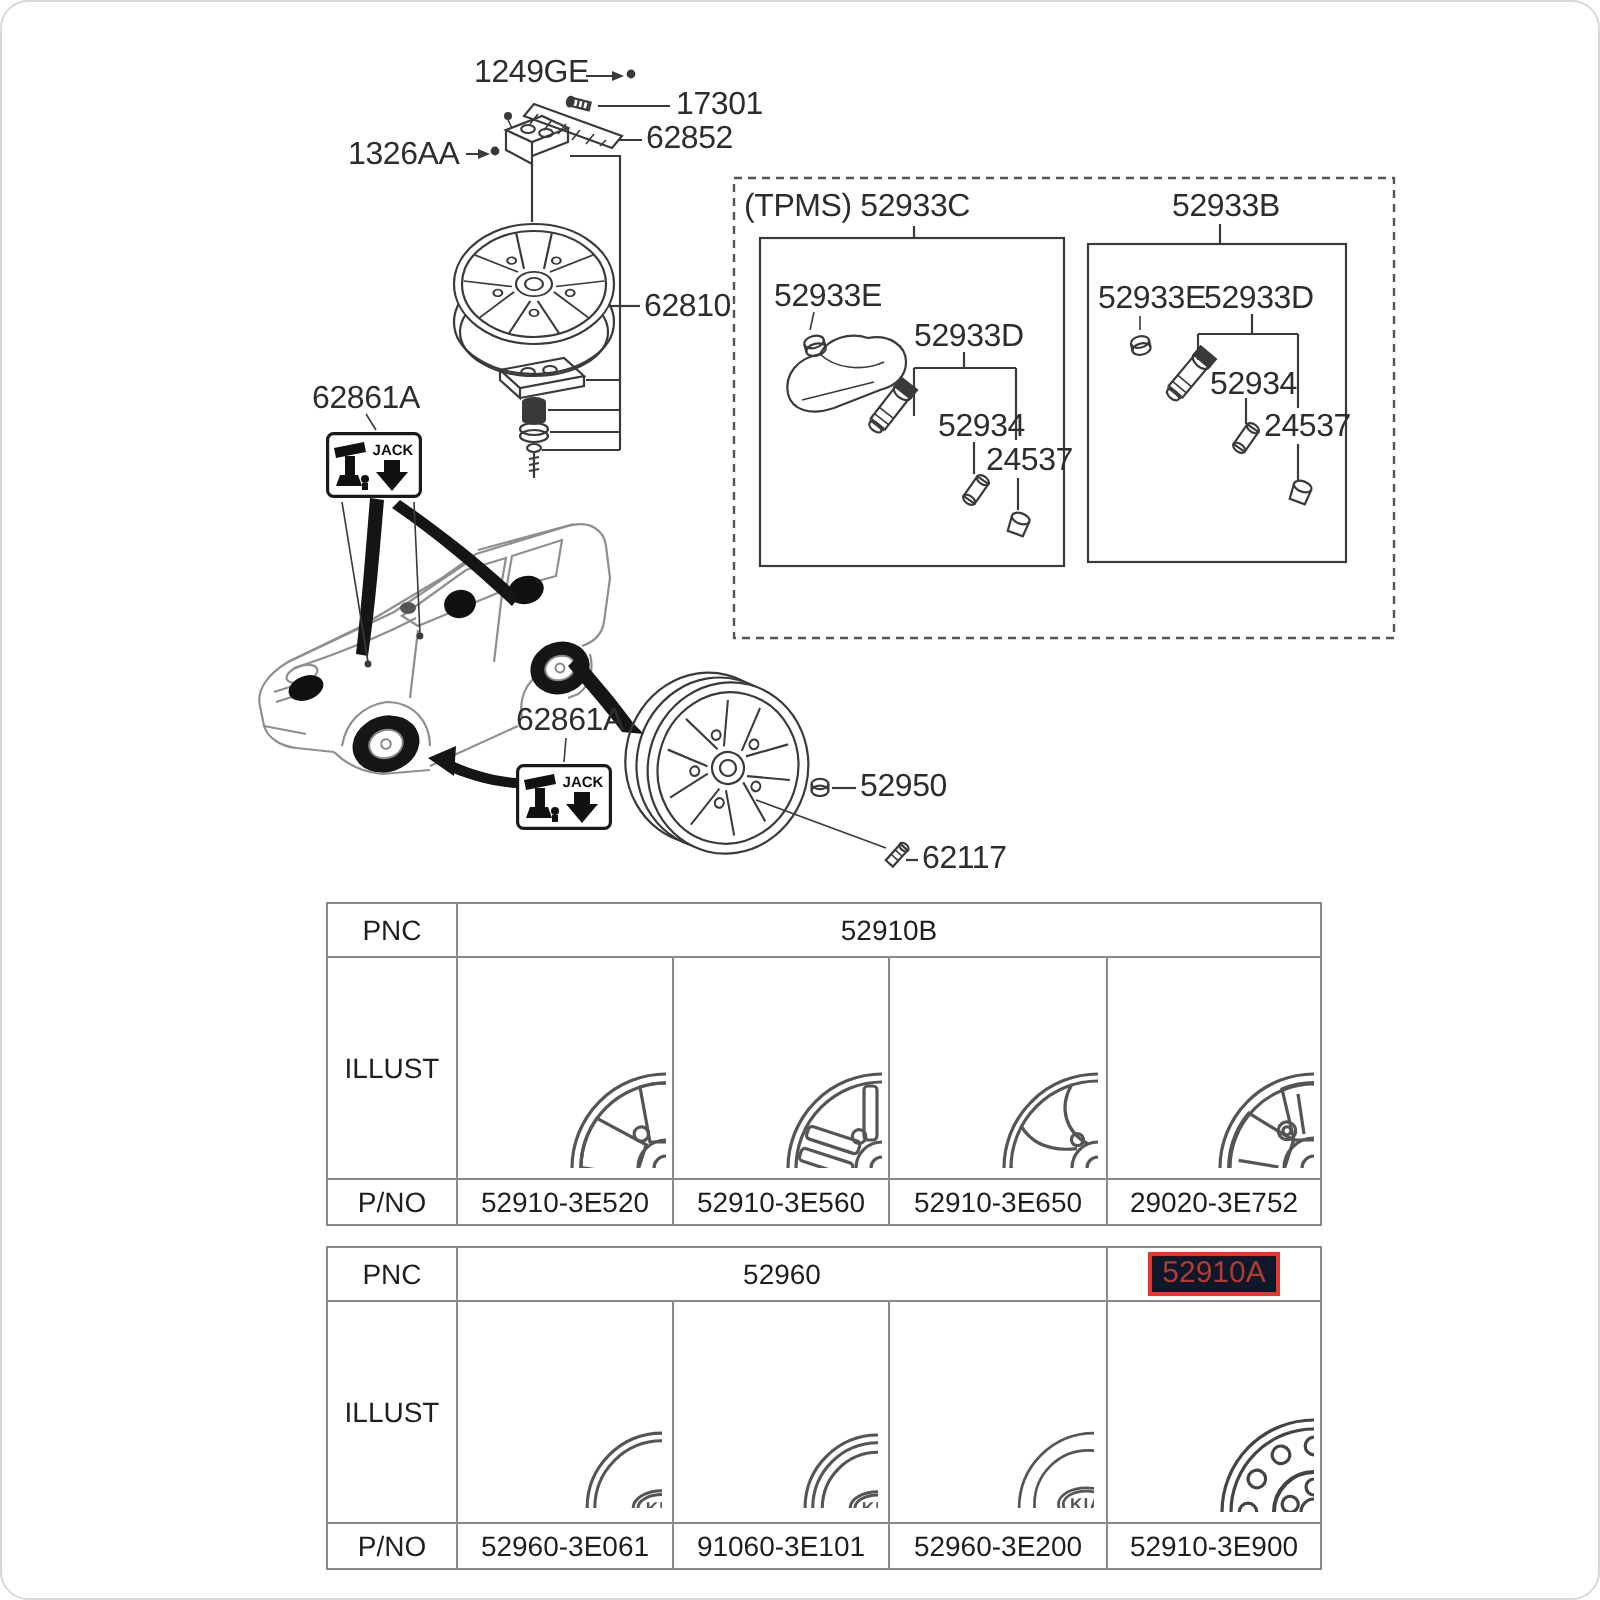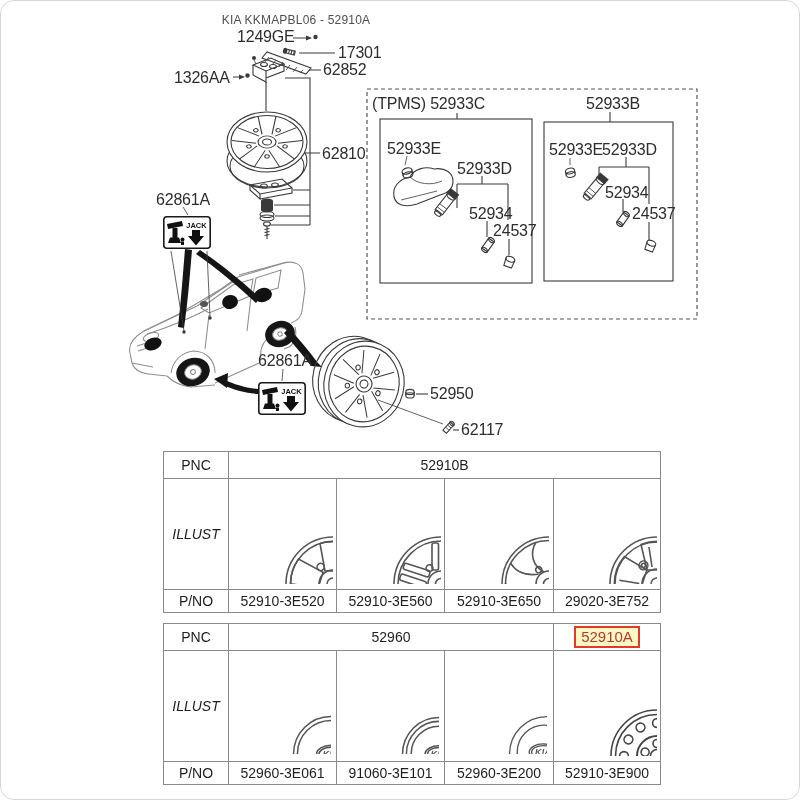--- a/index.html
+++ b/index.html
@@ -4,24 +4,24 @@
 <style>
   html,body { margin:0; padding:0; background:#fff; }
   .stage { position:relative; width:800px; height:800px; background:#fff; overflow:hidden;
            font-family:"Liberation Sans",sans-serif; border:1px solid #d8d8d8; border-radius:14px; box-sizing:border-box; }
   .art { position:absolute; left:0; top:0; }
   .plabel { position:absolute; font-size:16px; line-height:1.05; color:#2d2d2d; letter-spacing:-0.2px; white-space:nowrap; }
   .dtitle { position:absolute; left:170px; top:12px; width:250px; text-align:center; font-size:12px; color:#4f4f4f; letter-spacing:0.2px; }
   .ptable { position:absolute; border-collapse:collapse; table-layout:fixed; background:#fff;
             font-size:14px; color:#1e1e1e; text-align:center;border-radius:13px; }
   .ptable td { border:1px solid #8a8a8a; padding:0; vertical-align:middle; }
-  .r-ill td { height:110px;font-style:italic; }
+  .r-ill td { height:110px; }
   .r-pnc td { height:26px; }
   .r-pno td { height:22px; }
-  .hl { display:inline-block; background:#fef9c3; border:2px solid #e2392b; color:#b23a30; padding:0 5px 1px; font-size:15px; }
+  .hl { display:inline-block; background:#0f172a; border:2px solid #e2392b; color:#b23a30; padding:0 5px 1px; font-size:15px; }
   .ln  { stroke:#3a3a3a; fill:none; stroke-width:1.1; }
   .lnf { fill:#3a3a3a; stroke:none; }
   .thin{ stroke:#3a3a3a; fill:none; stroke-width:0.8; }
   .car { stroke:#8f8f8f; fill:none; stroke-width:1.1; }
   .blk { fill:#151515; stroke:none; }
   .wsvg { display:block; margin:0 auto; }
 </style>
 </head>
 <body>
 
@@ -456,21 +456,20 @@
         <g transform="translate(447,427) rotate(42)" class="ln">
           <ellipse cy="-6" rx="2.6" ry="1.7"></ellipse>
             <rect x="-2.4" y="-6" width="4.8" height="11"></rect>
           <path class="thin" d="M-2.4,-2 L2.4,-2 M-2.4,1 L2.4,1"></path>
         </g>
         <line class="ln" x1="452" y1="429" x2="458" y2="429"></line>
       </g>
     </g>
   </svg>
 
-  <div class="dtitle">KIA KKMAPBL06 - 52910A</div>
   <div class="plabel" style="left:236px;top:28px">1249GE</div>
   <div class="plabel" style="left:337px;top:44px">17301</div>
   <div class="plabel" style="left:322px;top:61px">62852</div>
   <div class="plabel" style="left:173px;top:69px">1326AA</div>
   <div class="plabel" style="left:321px;top:145px">62810</div>
   <div class="plabel" style="left:155px;top:191px">62861A</div>
   <div class="plabel" style="left:257px;top:352px">62861A</div>
   <div class="plabel" style="left:429px;top:385px">52950</div>
   <div class="plabel" style="left:460px;top:421px">62117</div>
   <div class="plabel" style="left:371px;top:95px">(TPMS) 52933C</div>

